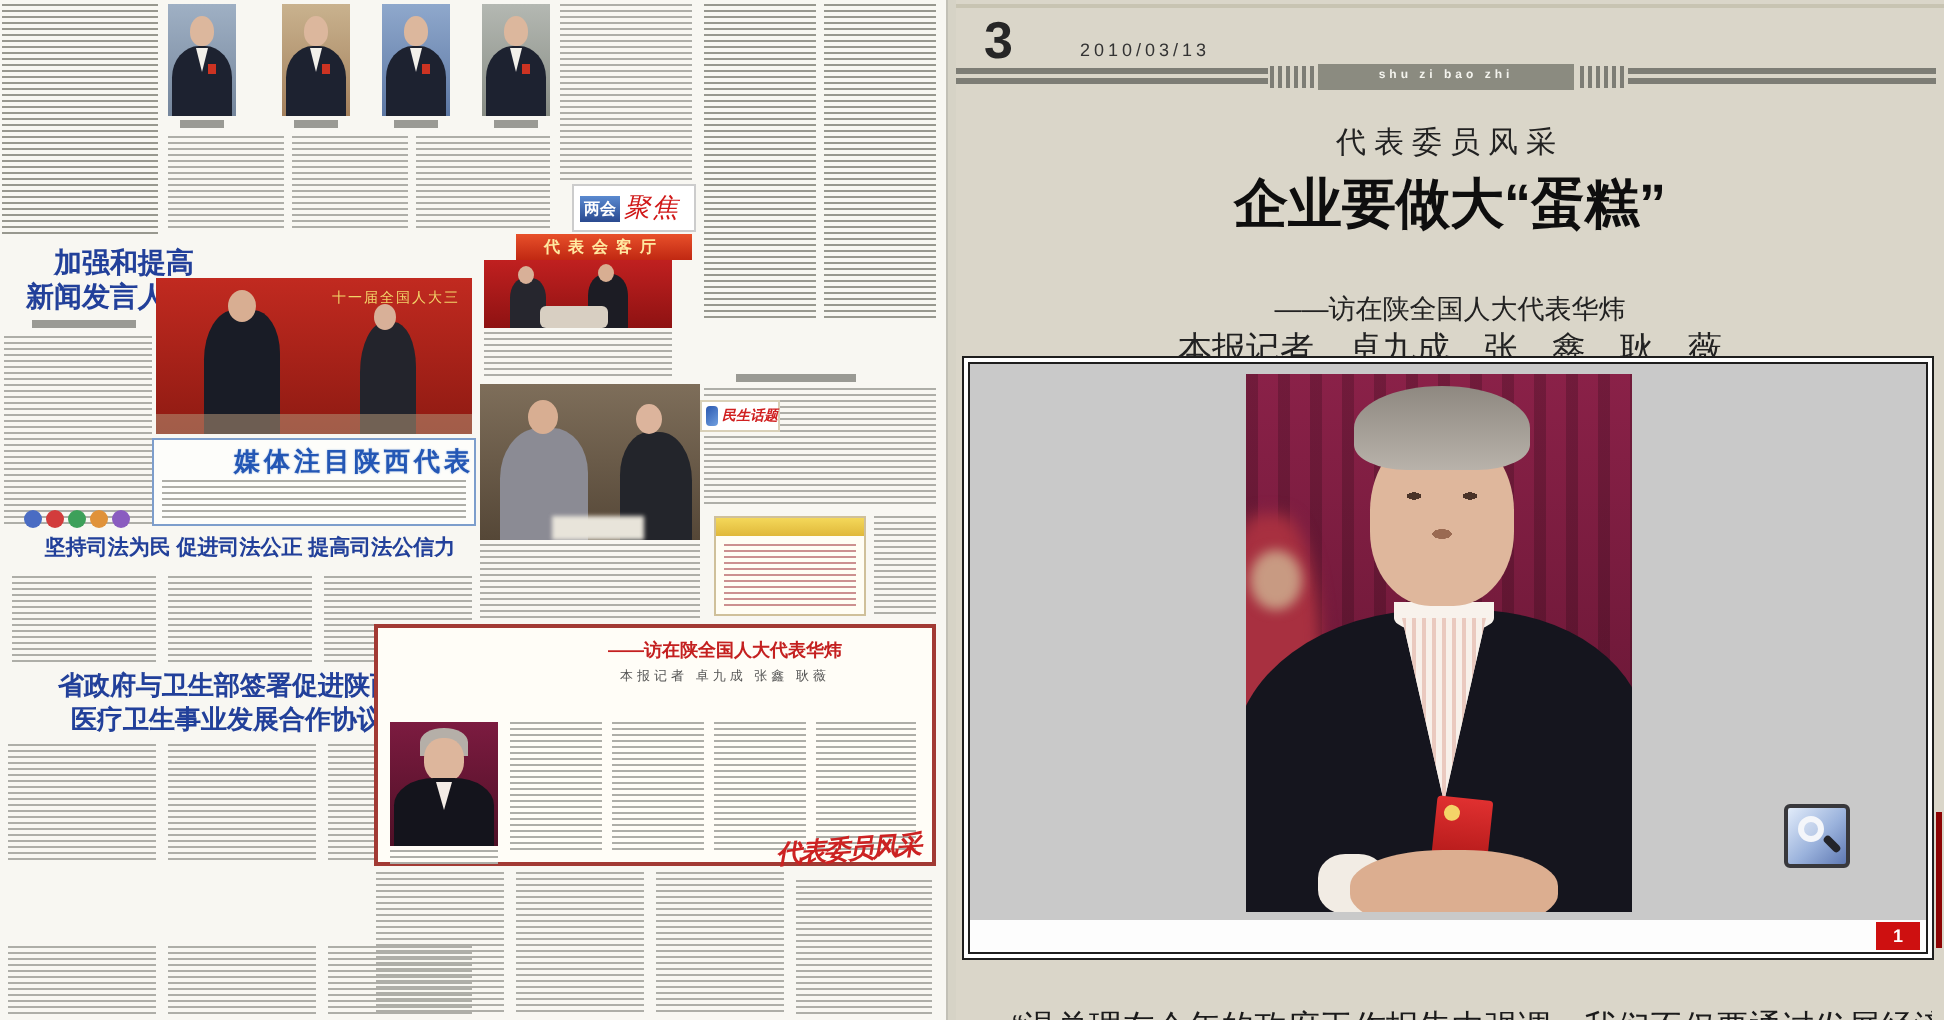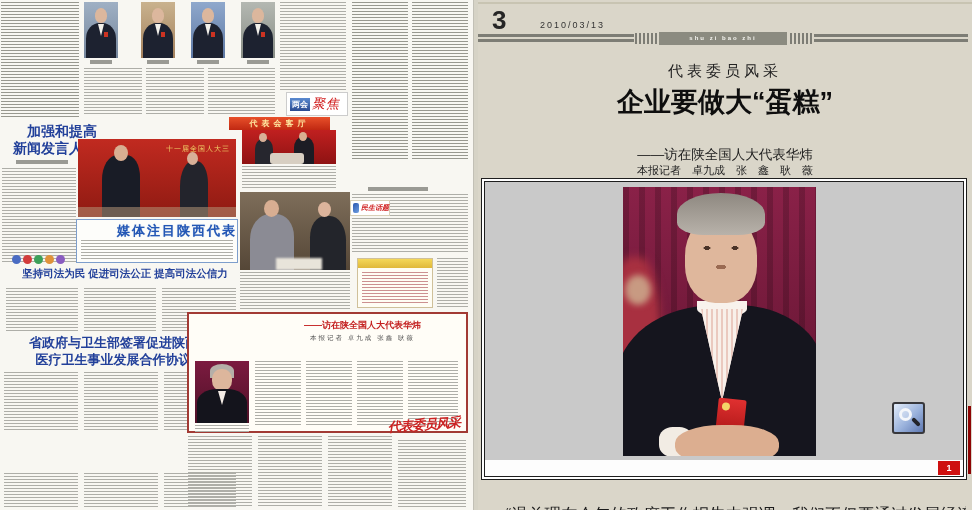--- a/index.html
+++ b/index.html
@@ -27,21 +27,21 @@
   .photo-meeting{position:absolute;left:78px;top:139px;width:158px;height:78px;overflow:hidden;background:linear-gradient(#c12a20,#8e1a12);}
   .pm-gold{position:absolute;right:6px;top:5px;font-size:7px;color:#f2d468;letter-spacing:1px;}
   .pm-f1{position:absolute;left:24px;top:16px;width:38px;height:62px;background:#191c26;border-radius:40% 35% 0 0;}
   .pm-h1{position:absolute;left:36px;top:6px;width:14px;height:16px;border-radius:50%;background:#d8ae92;}
   .pm-f2{position:absolute;left:102px;top:22px;width:28px;height:56px;background:#23242c;border-radius:45% 40% 0 0;}
   .pm-h2{position:absolute;left:109px;top:13px;width:11px;height:13px;border-radius:50%;background:#d8b098;}
   .pm-floor{position:absolute;left:0;bottom:0;width:158px;height:10px;background:#b39476;opacity:.55;}
   .media-box{position:absolute;left:76px;top:219px;width:162px;height:44px;border:1px solid #7d9ecc;background:#fdfdfa;}
   .media-banner{font-size:13px;font-weight:bold;color:#2457b5;text-align:right;letter-spacing:2px;padding-top:2px;
                 text-shadow:0 0 1px #9db9e0;}
-  .guest-banner{position:absolute;left:229px;top:117px;width:101px;height:13px;background:linear-gradient(#e8502a,#c02812);
+  .guest-banner{position:absolute;left:258px;top:117px;width:88px;height:13px;background:linear-gradient(#e8502a,#c02812);
                 color:#ffe9a0;font-size:8px;font-weight:bold;text-align:center;letter-spacing:4px;line-height:13px;}
   .guest-photo{position:absolute;left:242px;top:130px;width:94px;height:34px;background:linear-gradient(#c02020,#8e1212);overflow:hidden;}
   .gp-f1{position:absolute;left:13px;top:9px;width:18px;height:25px;background:#26262e;border-radius:40% 40% 0 0;}
   .gp-h1{position:absolute;left:17px;top:3px;width:8px;height:9px;border-radius:50%;background:#d8b098;}
   .gp-f2{position:absolute;left:52px;top:7px;width:20px;height:27px;background:#1c1c24;border-radius:40% 40% 0 0;}
   .gp-h2{position:absolute;left:57px;top:2px;width:8px;height:9px;border-radius:50%;background:#d8ae92;}
   .gp-table{position:absolute;left:28px;top:23px;width:34px;height:11px;background:#d8cfc2;border-radius:3px;}
   .photo-talk{position:absolute;left:240px;top:192px;width:110px;height:78px;background:linear-gradient(#7e6e5a,#554737);overflow:hidden;}
   .pt-f1{position:absolute;left:10px;top:22px;width:44px;height:56px;background:#8b8b94;border-radius:45% 40% 0 0;}
   .pt-h1{position:absolute;left:24px;top:8px;width:15px;height:17px;border-radius:50%;background:#d8ae92;}
@@ -81,21 +81,21 @@
   .dp-mast{position:absolute;left:0;top:4px;width:494px;text-align:center;font-size:23px;font-weight:bold;color:#0d0d0d;letter-spacing:2px;}
   .dline{position:absolute;height:3px;background:#7d7d75;}
   .hatch{position:absolute;top:33px;width:22px;height:11px;
          background:repeating-linear-gradient(90deg,#7d7d75 0,#7d7d75 2px,transparent 2px,transparent 4px);}
   .dp-bar{position:absolute;left:181px;top:32px;width:128px;height:13px;background:#8b8b80;
           color:#f4f4ee;font-size:6px;letter-spacing:2px;text-align:center;line-height:13px;font-weight:bold;}
   .dp-kicker{position:absolute;left:0;top:62px;width:494px;text-align:center;font-size:15px;color:#222;letter-spacing:4px;}
   .dp-t1{position:absolute;left:0;top:84px;width:494px;text-align:center;font-size:27px;font-weight:bold;color:#0e0e0e;}
   .dp-t2{position:absolute;left:0;top:114px;width:494px;text-align:center;font-size:27px;font-weight:bold;color:#0e0e0e;}
   .dp-sub{position:absolute;left:0;top:146px;width:494px;text-align:center;font-size:13.5px;color:#222;}
-  .dp-by{position:absolute;left:0;top:163px;width:494px;text-align:center;font-size:11px;color:#222;}
+  .dp-by{position:absolute;left:0;top:163px;width:494px;text-align:center;font-size:17px;color:#222;}
   .frame-outer{position:absolute;left:3px;top:178px;width:486px;height:302px;border:1px solid #1e1e1e;background:#fff;}
   .frame-inner{position:absolute;left:2px;top:2px;right:2px;bottom:2px;border:1px solid #1e1e1e;background:#c9c9c9;overflow:hidden;}
   .big-photo{position:absolute;left:138px;top:5px;width:193px;height:269px;overflow:hidden;
              background:linear-gradient(#8a2148,#5c132e);}
   .bp-curtain{position:absolute;inset:0;background:repeating-linear-gradient(90deg,rgba(0,0,0,.18) 0,rgba(0,0,0,.18) 6px,transparent 6px,transparent 16px);}
   .bp-pleft{position:absolute;left:-14px;top:70px;width:52px;height:200px;background:#a83040;border-radius:40%;filter:blur(4px);}
   .bp-hleft{position:absolute;left:2px;top:88px;width:26px;height:30px;border-radius:50%;background:#c89a82;filter:blur(3px);}
   .bp-pright{position:absolute;right:-12px;top:190px;width:46px;height:90px;background:#b4a287;border-radius:40%;filter:blur(4px);}
   .bp-suit{position:absolute;left:-6px;top:118px;width:206px;height:152px;background:#15151e;border-radius:48% 42% 0 0;}
   .bp-shirt{position:absolute;left:78px;top:122px;width:42px;height:92px;background:#f6ece6;clip-path:polygon(50% 100%,0 0,100% 0);

